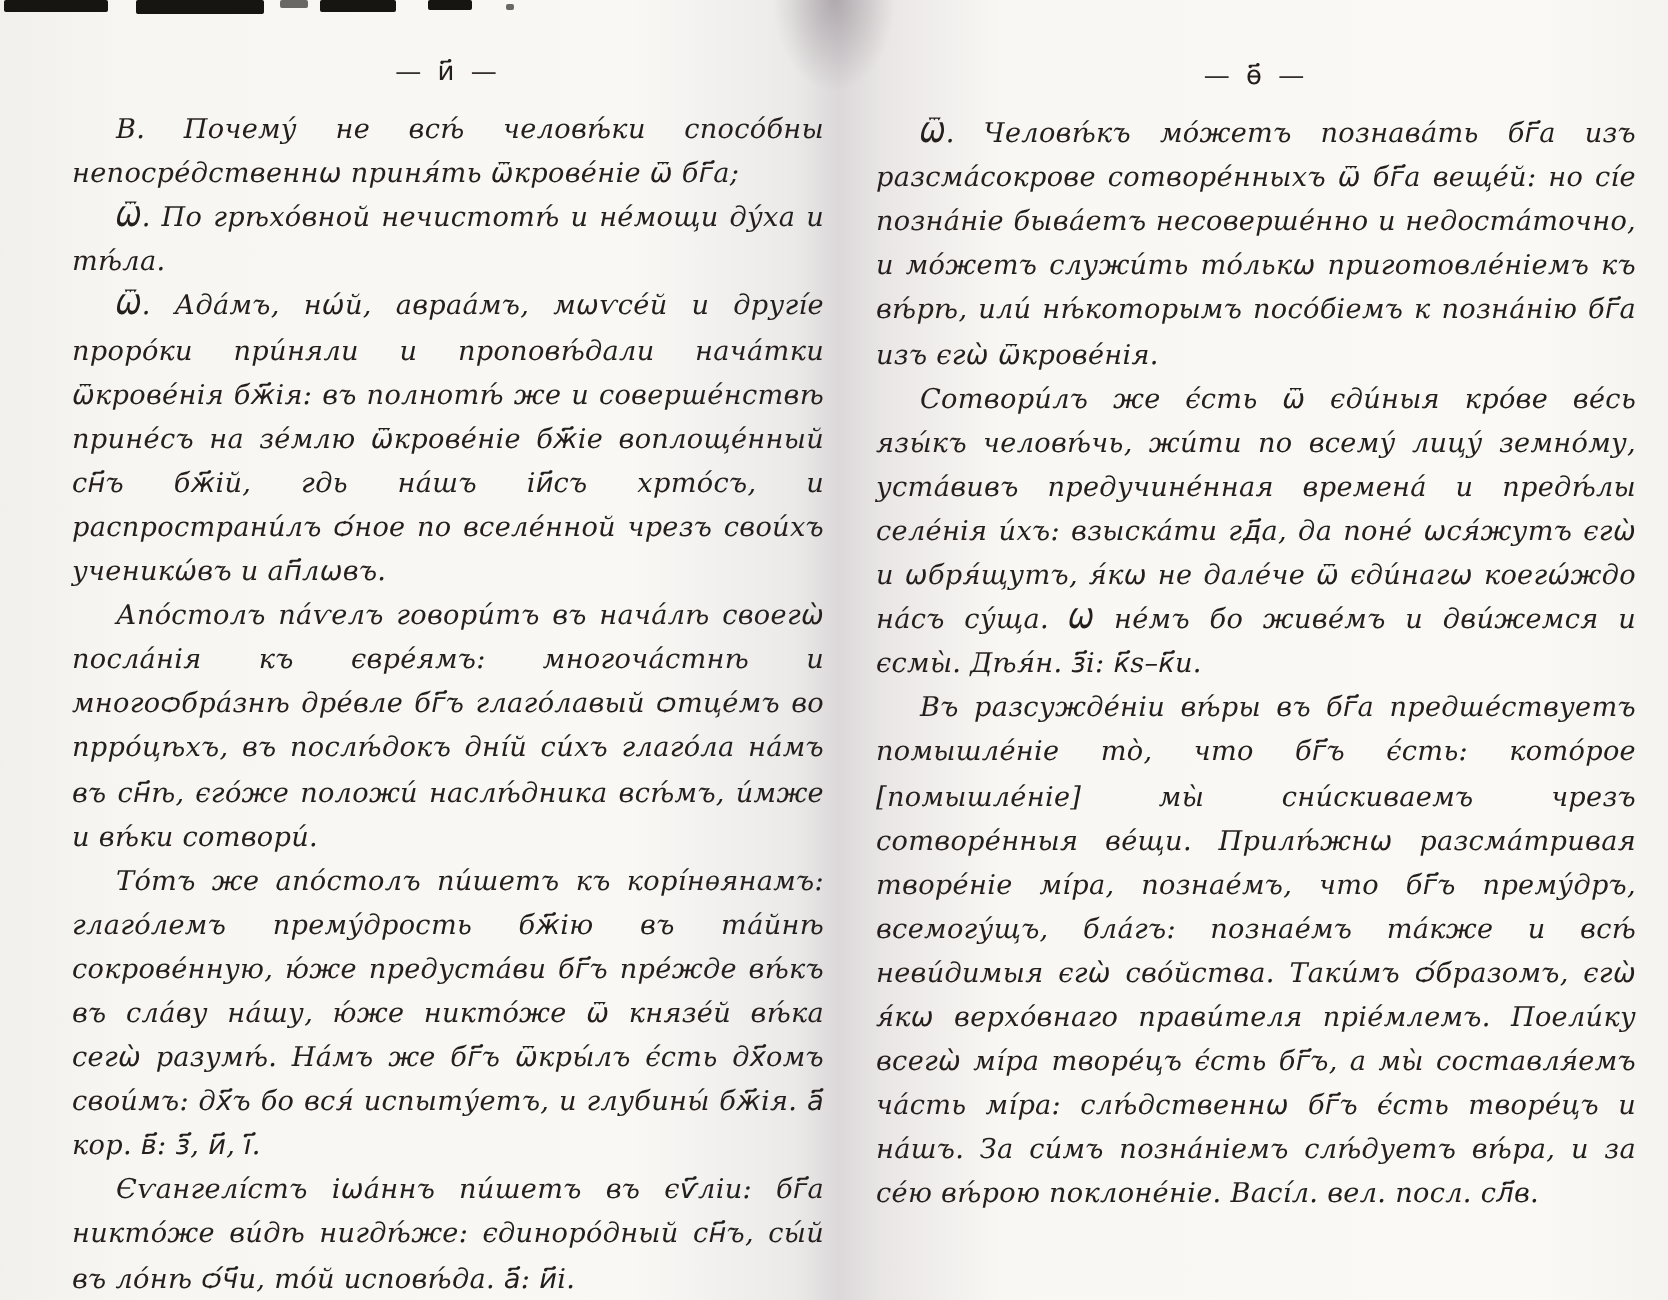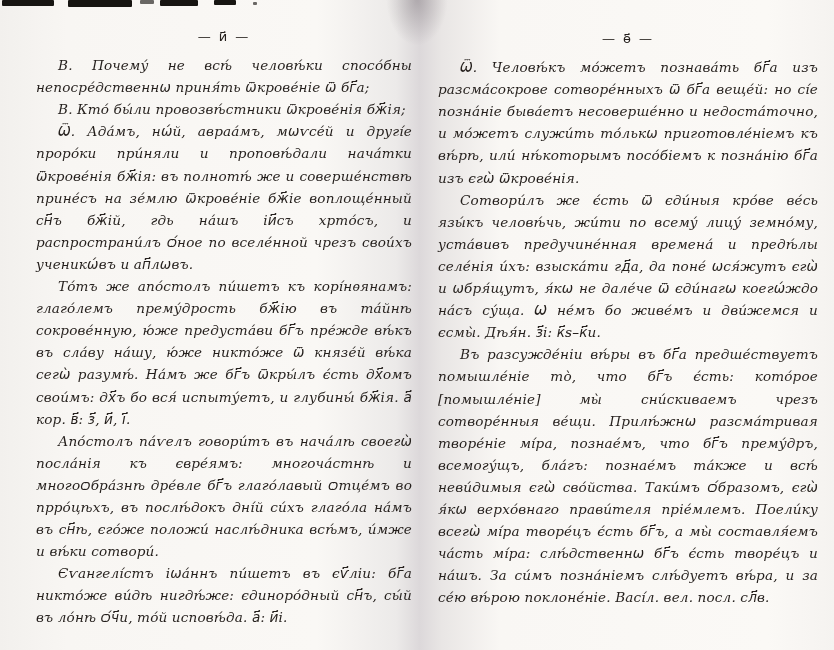--- a/index.html
+++ b/index.html
@@ -58,24 +58,24 @@
   <div class="artifact" style="left:68px;top:0;width:64px;height:7px"></div>
   <div class="artifact soft" style="left:140px;top:0;width:14px;height:4px"></div>
   <div class="artifact" style="left:160px;top:0;width:38px;height:6px"></div>
   <div class="artifact" style="left:214px;top:0;width:22px;height:5px"></div>
   <div class="artifact soft" style="left:253px;top:2px;width:4px;height:3px"></div>
   <div class="gutter-top"></div>
 
   <div class="page page-left">
     <div class="page-header">— и҃ —</div>
     <p class="para">В. Почему́ не всѣ́ человѣ́ки спосо́бны непосре́дственнѡ приня́ть ѿкрове́ніе ѿ бг҃а;</p>
-    <p class="para">В. Кто́ бы́ли провозвѣ́стники ѿкрове́нія бж҃ія;</p>
+    <p class="para">Ѿ. По грѣхо́вной нечистотѣ́ и не́мощи ду́ха и тѣ́ла.</p>
     <p class="para">Ѿ. Ада́мъ, нѡ́й, авраа́мъ, мѡѵсе́й и другі́е проро́ки при́няли и проповѣ́дали нача́тки ѿкрове́нія бж҃ія: въ полнотѣ́ же и соверше́нствѣ прине́съ на зе́млю ѿкрове́ніе бж҃іе воплоще́нный сн҃ъ бж҃ій, гдь на́шъ іи҃съ хрто́съ, и распространи́лъ ѻ́ное по вселе́нной чрезъ свои́хъ ученикѡ́въ и ап҃лѡвъ.</p>
+    <p class="para">Апо́столъ па́ѵелъ говори́тъ въ нача́лѣ своегѡ̀ посла́нія къ євре́ямъ: многоча́стнѣ и многоѻбра́знѣ дре́вле бг҃ъ глаго́лавый ѻтце́мъ во прро́цѣхъ, въ послѣ́докъ дні́й си́хъ глаго́ла на́мъ въ сн҃ѣ, єго́же положи́ наслѣ́дника всѣ́мъ, и́мже и вѣ́ки сотвори́.</p>
     <p class="para">То́тъ же апо́столъ пи́шетъ къ корі́нѳянамъ: глаго́лемъ прему́дрость бж҃ію въ та́йнѣ сокрове́нную, ю́же предуста́ви бг҃ъ пре́жде вѣ́къ въ сла́ву на́шу, ю́же никто́же ѿ князе́й вѣ́ка сегѡ̀ разумѣ́. На́мъ же бг҃ъ ѿкры́лъ є́сть дх҃омъ свои́мъ: дх҃ъ бо вся́ испыту́етъ, и глубины́ бж҃ія. а҃ кор. в҃: з҃, и҃, і҃.</p>
-    <p class="para">Апо́столъ па́ѵелъ говори́тъ въ нача́лѣ своегѡ̀ посла́нія къ євре́ямъ: многоча́стнѣ и многоѻбра́знѣ дре́вле бг҃ъ глаго́лавый ѻтце́мъ во прро́цѣхъ, въ послѣ́докъ дні́й си́хъ глаго́ла на́мъ въ сн҃ѣ, єго́же положи́ наслѣ́дника всѣ́мъ, и́мже и вѣ́ки сотвори́.</p>
     <p class="para">Єѵангелі́стъ іѡа́ннъ пи́шетъ въ єѵ҃ліи: бг҃а никто́же ви́дѣ нигдѣ́же: єдиноро́дный сн҃ъ, сы́й въ ло́нѣ ѻ́ч҃и, то́й исповѣ́да. а҃: и҃і.</p>
 
   </div>
 
   <div class="page page-right">
     <div class="page-header">— ѳ҃ —</div>
     <p class="para">Ѿ. Человѣ́къ мо́жетъ познава́ть бг҃а изъ разсма́сокрове сотворе́нныхъ ѿ бг҃а веще́й: но сі́е позна́ніе быва́етъ несоверше́нно и недоста́точно, и мо́жетъ служи́ть то́лькѡ приготовле́ніемъ къ вѣ́рѣ, или́ нѣ́которымъ посо́біемъ к позна́нію бг҃а изъ єгѡ̀ ѿкрове́нія.</p>
     <p class="para">Сотвори́лъ же є́сть ѿ єди́ныя кро́ве ве́сь язы́къ человѣ́чь, жи́ти по всему́ лицу́ земно́му, уста́вивъ предучине́нная времена́ и предѣ́лы селе́нія и́хъ: взыска́ти гд҃а, да поне́ ѡся́жутъ єгѡ̀ и ѡбря́щутъ, я́кѡ не дале́че ѿ єди́нагѡ коегѡ́ждо на́съ су́ща. Ѡ не́мъ бо живе́мъ и дви́жемся и єсмы̀. Дѣя́н. з҃і: к҃ѕ–к҃и.</p>
     <p class="para">Въ разсужде́ніи вѣ́ры въ бг҃а предше́ствуетъ помышле́ніе то̀, что бг҃ъ є́сть: кото́рое [помышле́ніе] мы̀ сни́скиваемъ чрезъ сотворе́нныя ве́щи. Прилѣ́жнѡ разсма́тривая творе́ніе мі́ра, познае́мъ, что бг҃ъ прему́дръ, всемогу́щъ, бла́гъ: познае́мъ та́кже и всѣ́ неви́димыя єгѡ̀ сво́йства. Таки́мъ ѻ́бразомъ, єгѡ̀ я́кѡ верхо́внаго прави́теля пріе́млемъ. Поели́ку всегѡ̀ мі́ра творе́цъ є́сть бг҃ъ, а мы̀ составля́емъ ча́сть мі́ра: слѣ́дственнѡ бг҃ъ є́сть творе́цъ и на́шъ. За си́мъ позна́ніемъ слѣ́дуетъ вѣ́ра, и за се́ю вѣ́рою поклоне́ніе. Васі́л. вел. посл. сл҃в.</p>
 

